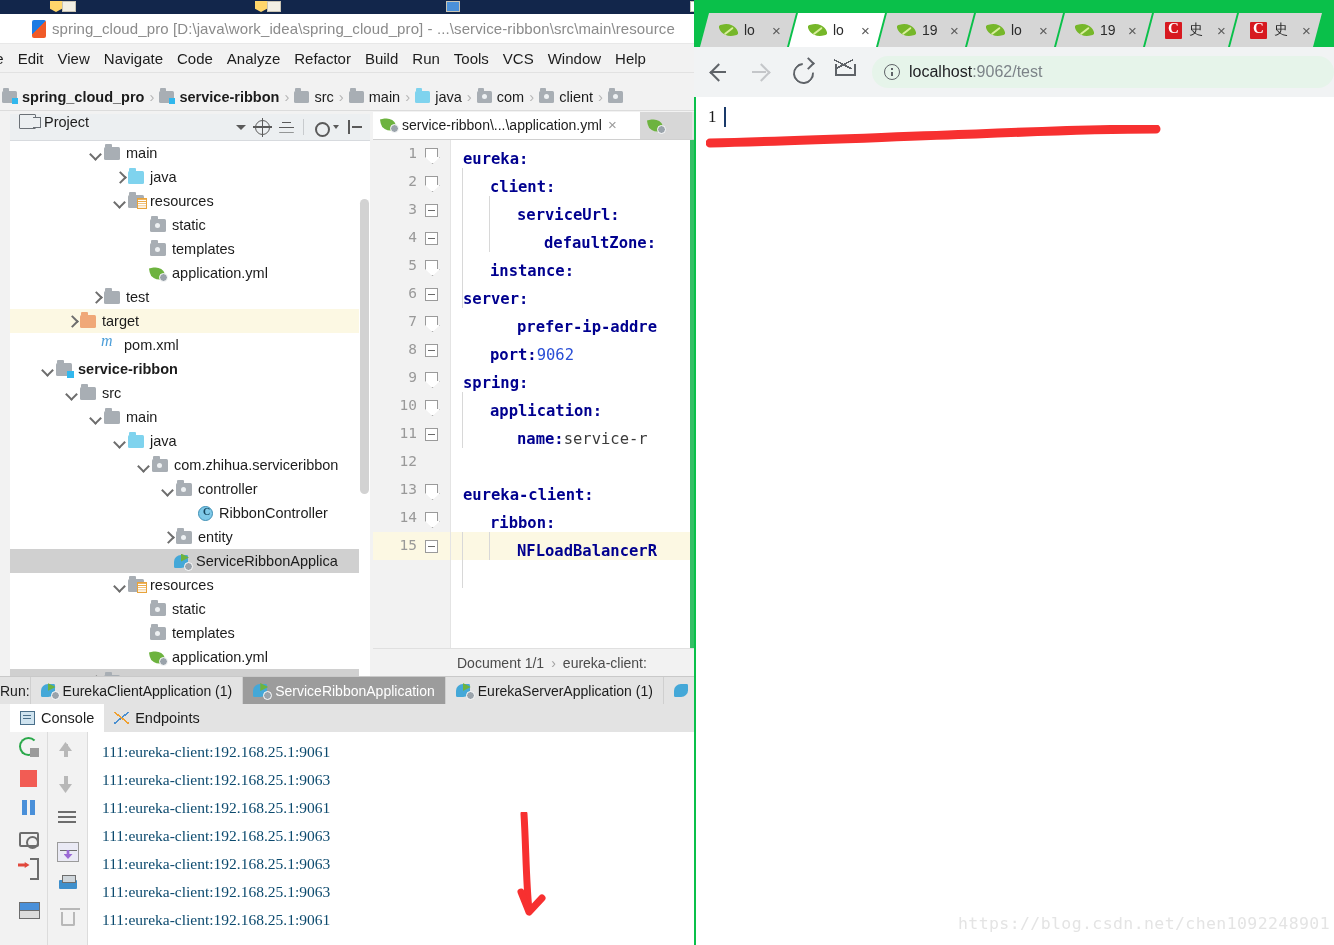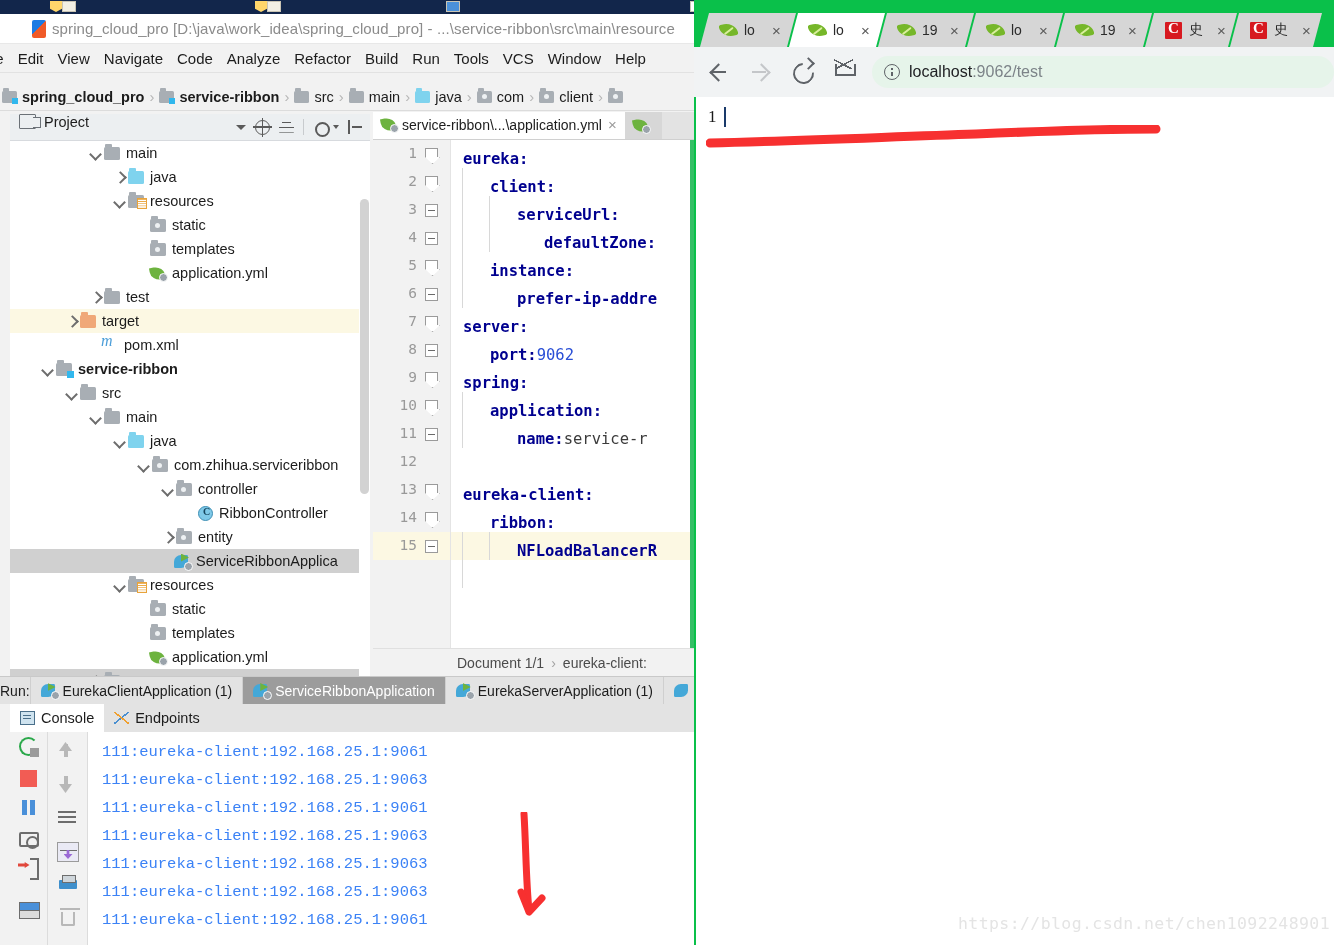--- a/index.html
+++ b/index.html
@@ -143,21 +143,21 @@
   
   .tree-sb { position:absolute; right:0; top:0; width:11px; height:100%; background:#ffffff; }
   .tree-sb .thumb { position:absolute; left:1px; top:58px; width:9px; height:295px; background:#d2d2d2; border-radius:5px;}
 
   
   .editor-tabbar {
     position: absolute; left: 373px; top: 112px; width: 321px; height: 28px;
     background: #e3e3e3; border-bottom: 1px solid #d0d0d0;
     display: flex; align-items: stretch;
   }
-  .etab { display:flex; align-items:center; padding: 0 8px 0 8px; font-size:14px; color:#1c1c1c; white-space:nowrap; }
+  .etab { display:flex; align-items:center; padding: 0 23px 0 8px; font-size:14px; color:#1c1c1c; white-space:nowrap; }
   .etab.active { background:#ffffff; border-bottom:2px solid #ffffff;}
   .etab .ticon { margin-right:5px; }
   .etab .x { margin-left: 6px; font-size: 15px; color:#9b9b9b; }
   .etab.partial { background:#d7d7d7; }
 
   .editor {
     position: absolute; left: 373px; top: 140px; width: 321px; height: 508px;
     background: #ffffff; overflow: hidden;
   }
   .gutter {
@@ -249,21 +249,21 @@
   .tb-scroll::after{content:"";position:absolute;left:6px;top:7px;width:9px;height:9px;background:#9b6ad6;clip-path:polygon(35% 0,65% 0,65% 45%,100% 45%,50% 100%,0 45%,35% 45%);}
   .tb-print::before{content:"";position:absolute;left:2px;top:6px;width:18px;height:9px;background:#3e8fcc;border-radius:1px;}
   .tb-print::after{content:"";position:absolute;left:5px;top:1px;width:12px;height:6px;background:#cfd6db;border:1.4px solid #6d6d6d;}
   .tb-sep{width:22px;height:1px;background:#d2d2d2;}
   .tb-more{font-size:13px;color:#8b8b8b;}
 
   .console-out {
     position:absolute; left:88px; top:732px; width:606px; height:213px;
     background:#ffffff; padding: 6px 0 0 14px; overflow:hidden;
   }
-  .cl-line { font-family:Liberation Mono, monospace; font-size:15.5px; color:#3b82f6; height:28px; line-height:28px; white-space:nowrap; }
+  .cl-line { font-family:Liberation Serif, serif; font-size:15.5px; color:#0c4a6e; height:28px; line-height:28px; white-space:nowrap; }
 
   
   .red-arrow {
     position:absolute; left:516px; top:812px; width:36px; height:120px; pointer-events:none;
   }
 
   
   #chrome {
     position:absolute; left:694px; top:0; width:640px; height:945px;
     background:#1d4ed8; overflow:hidden;
@@ -692,26 +692,26 @@
             <div class="cline">
               <span style="display:inline-block;width:93px"></span>
               <span class="k">defaultZone:</span>
               <span class="plain"> </span>
             </div>
             <div class="cline">
               <span style="display:inline-block;width:39px"></span>
               <span class="k">instance:</span>
             </div>
             <div class="cline">
+              <span style="display:inline-block;width:12px"></span>
+              <span class="k">server:</span>
+            </div>
+            <div class="cline">
               <span style="display:inline-block;width:66px"></span>
               <span class="k">prefer-ip-addre</span>
-            </div>
-            <div class="cline">
-              <span style="display:inline-block;width:12px"></span>
-              <span class="k">server:</span>
             </div>
             <div class="cline">
               <span style="display:inline-block;width:39px"></span>
               <span class="k">port:</span>
               <span class="num"> 9062</span>
             </div>
             <div class="cline">
               <span style="display:inline-block;width:12px"></span>
               <span class="k">spring:</span>
             </div>

